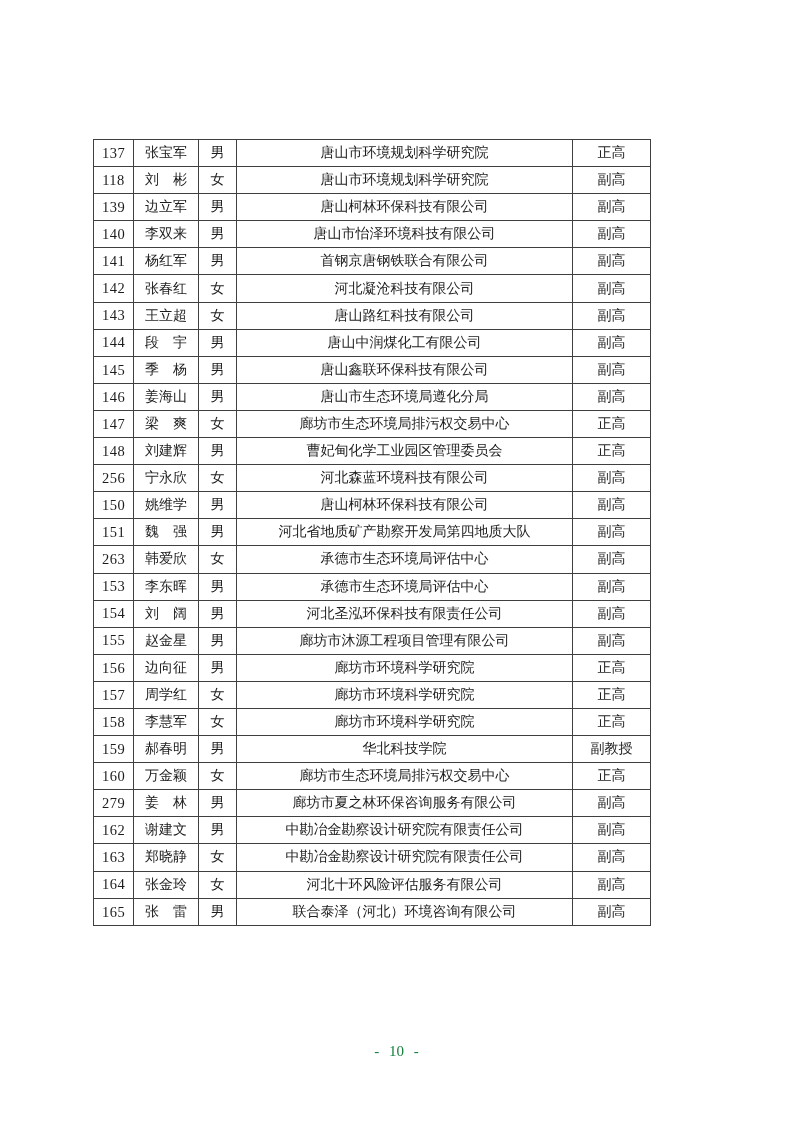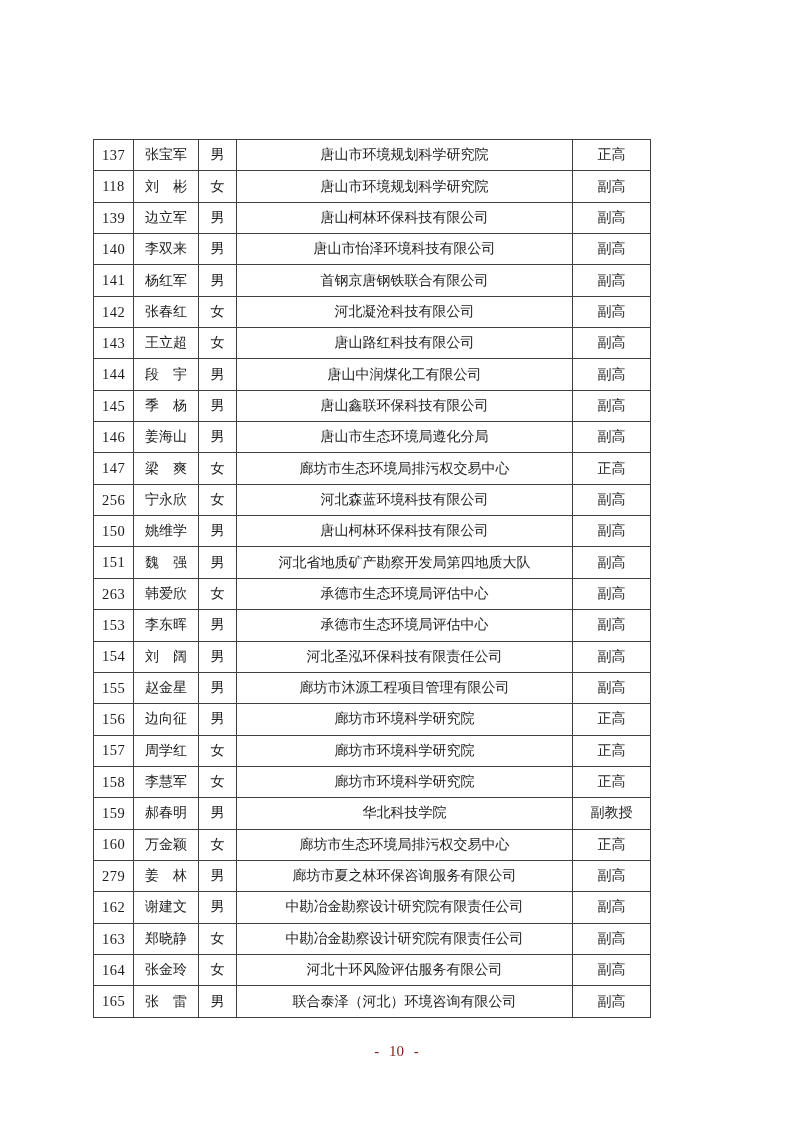--- a/index.html
+++ b/index.html
@@ -17,21 +17,21 @@
   .doc-page {
     position: absolute;
     inset: 0;
     background: #ffffff;
   }
   table.roster {
     position: absolute;
     left: 93px;
     top: 139px;
     width: 557px;
-    height: 879px;
+    height: 787px;
     border-collapse: collapse;
     table-layout: fixed;
   }
   table.roster td {
     border: 1px solid #3f3f3f;
     text-align: center;
     vertical-align: middle;
     font-size: 14px;
     line-height: 1;
     color: #1c1c1c;
@@ -43,21 +43,21 @@
     font-size: 14.5px;
     letter-spacing: 0.5px;
   }
   .page-number {
     position: absolute;
     left: 0;
     top: 1043px;
     width: 793px;
     text-align: center;
     font-size: 15px;
-    color: #7f1d1d;
+    color: #15803d;
     word-spacing: 6px;
   }
 </style>
 </head>
 <body>
 
 <div class="doc-page">
 
   <table class="roster">
     <colgroup>
@@ -139,20 +139,27 @@
           <td class="cell-title">副高</td>
         </tr>
         <tr>
           <td class="cell-no">147</td>
           <td class="cell-name">梁　爽</td>
           <td class="cell-gender">女</td>
           <td class="cell-organization">廊坊市生态环境局排污权交易中心</td>
           <td class="cell-title">正高</td>
         </tr>
         <tr>
+          <td class="cell-no">148</td>
+          <td class="cell-name">刘建辉</td>
+          <td class="cell-gender">男</td>
+          <td class="cell-organization">曹妃甸化学工业园区管理委员会</td>
+          <td class="cell-title">正高</td>
+        </tr>
+        <tr>
           <td class="cell-no">256</td>
           <td class="cell-name">宁永欣</td>
           <td class="cell-gender">女</td>
           <td class="cell-organization">河北森蓝环境科技有限公司</td>
           <td class="cell-title">副高</td>
         </tr>
         <tr>
           <td class="cell-no">150</td>
           <td class="cell-name">姚维学</td>
           <td class="cell-gender">男</td>

